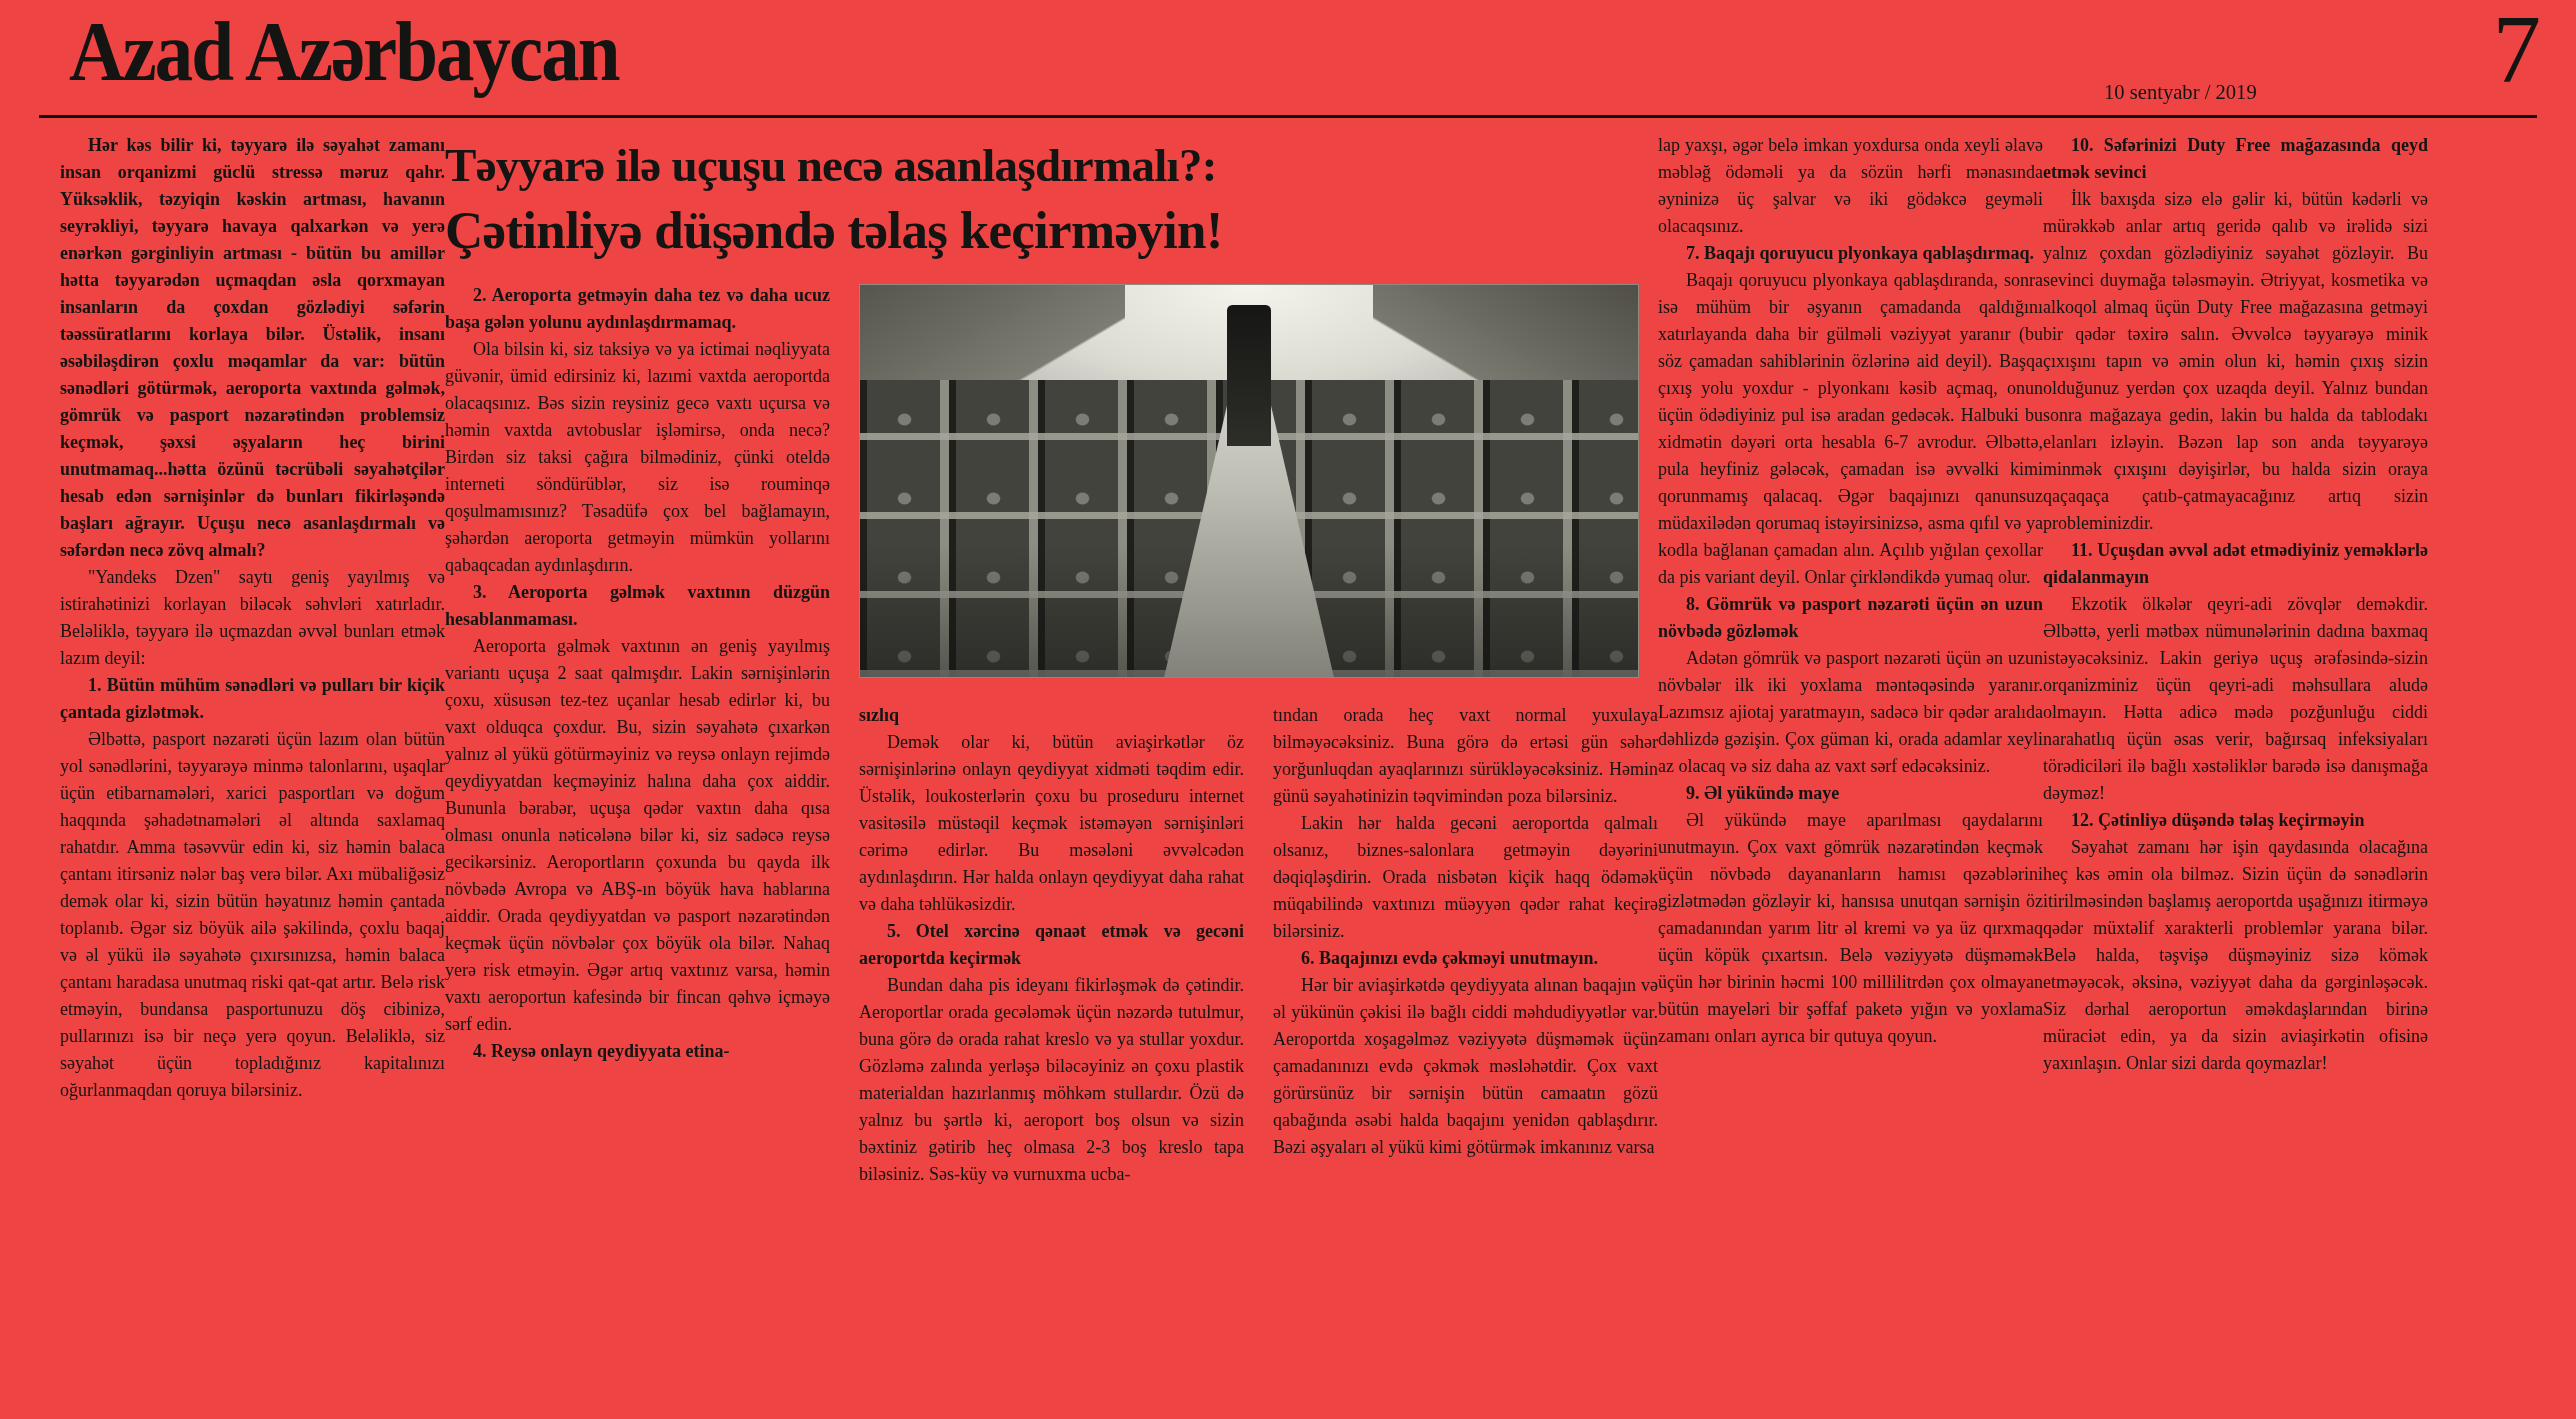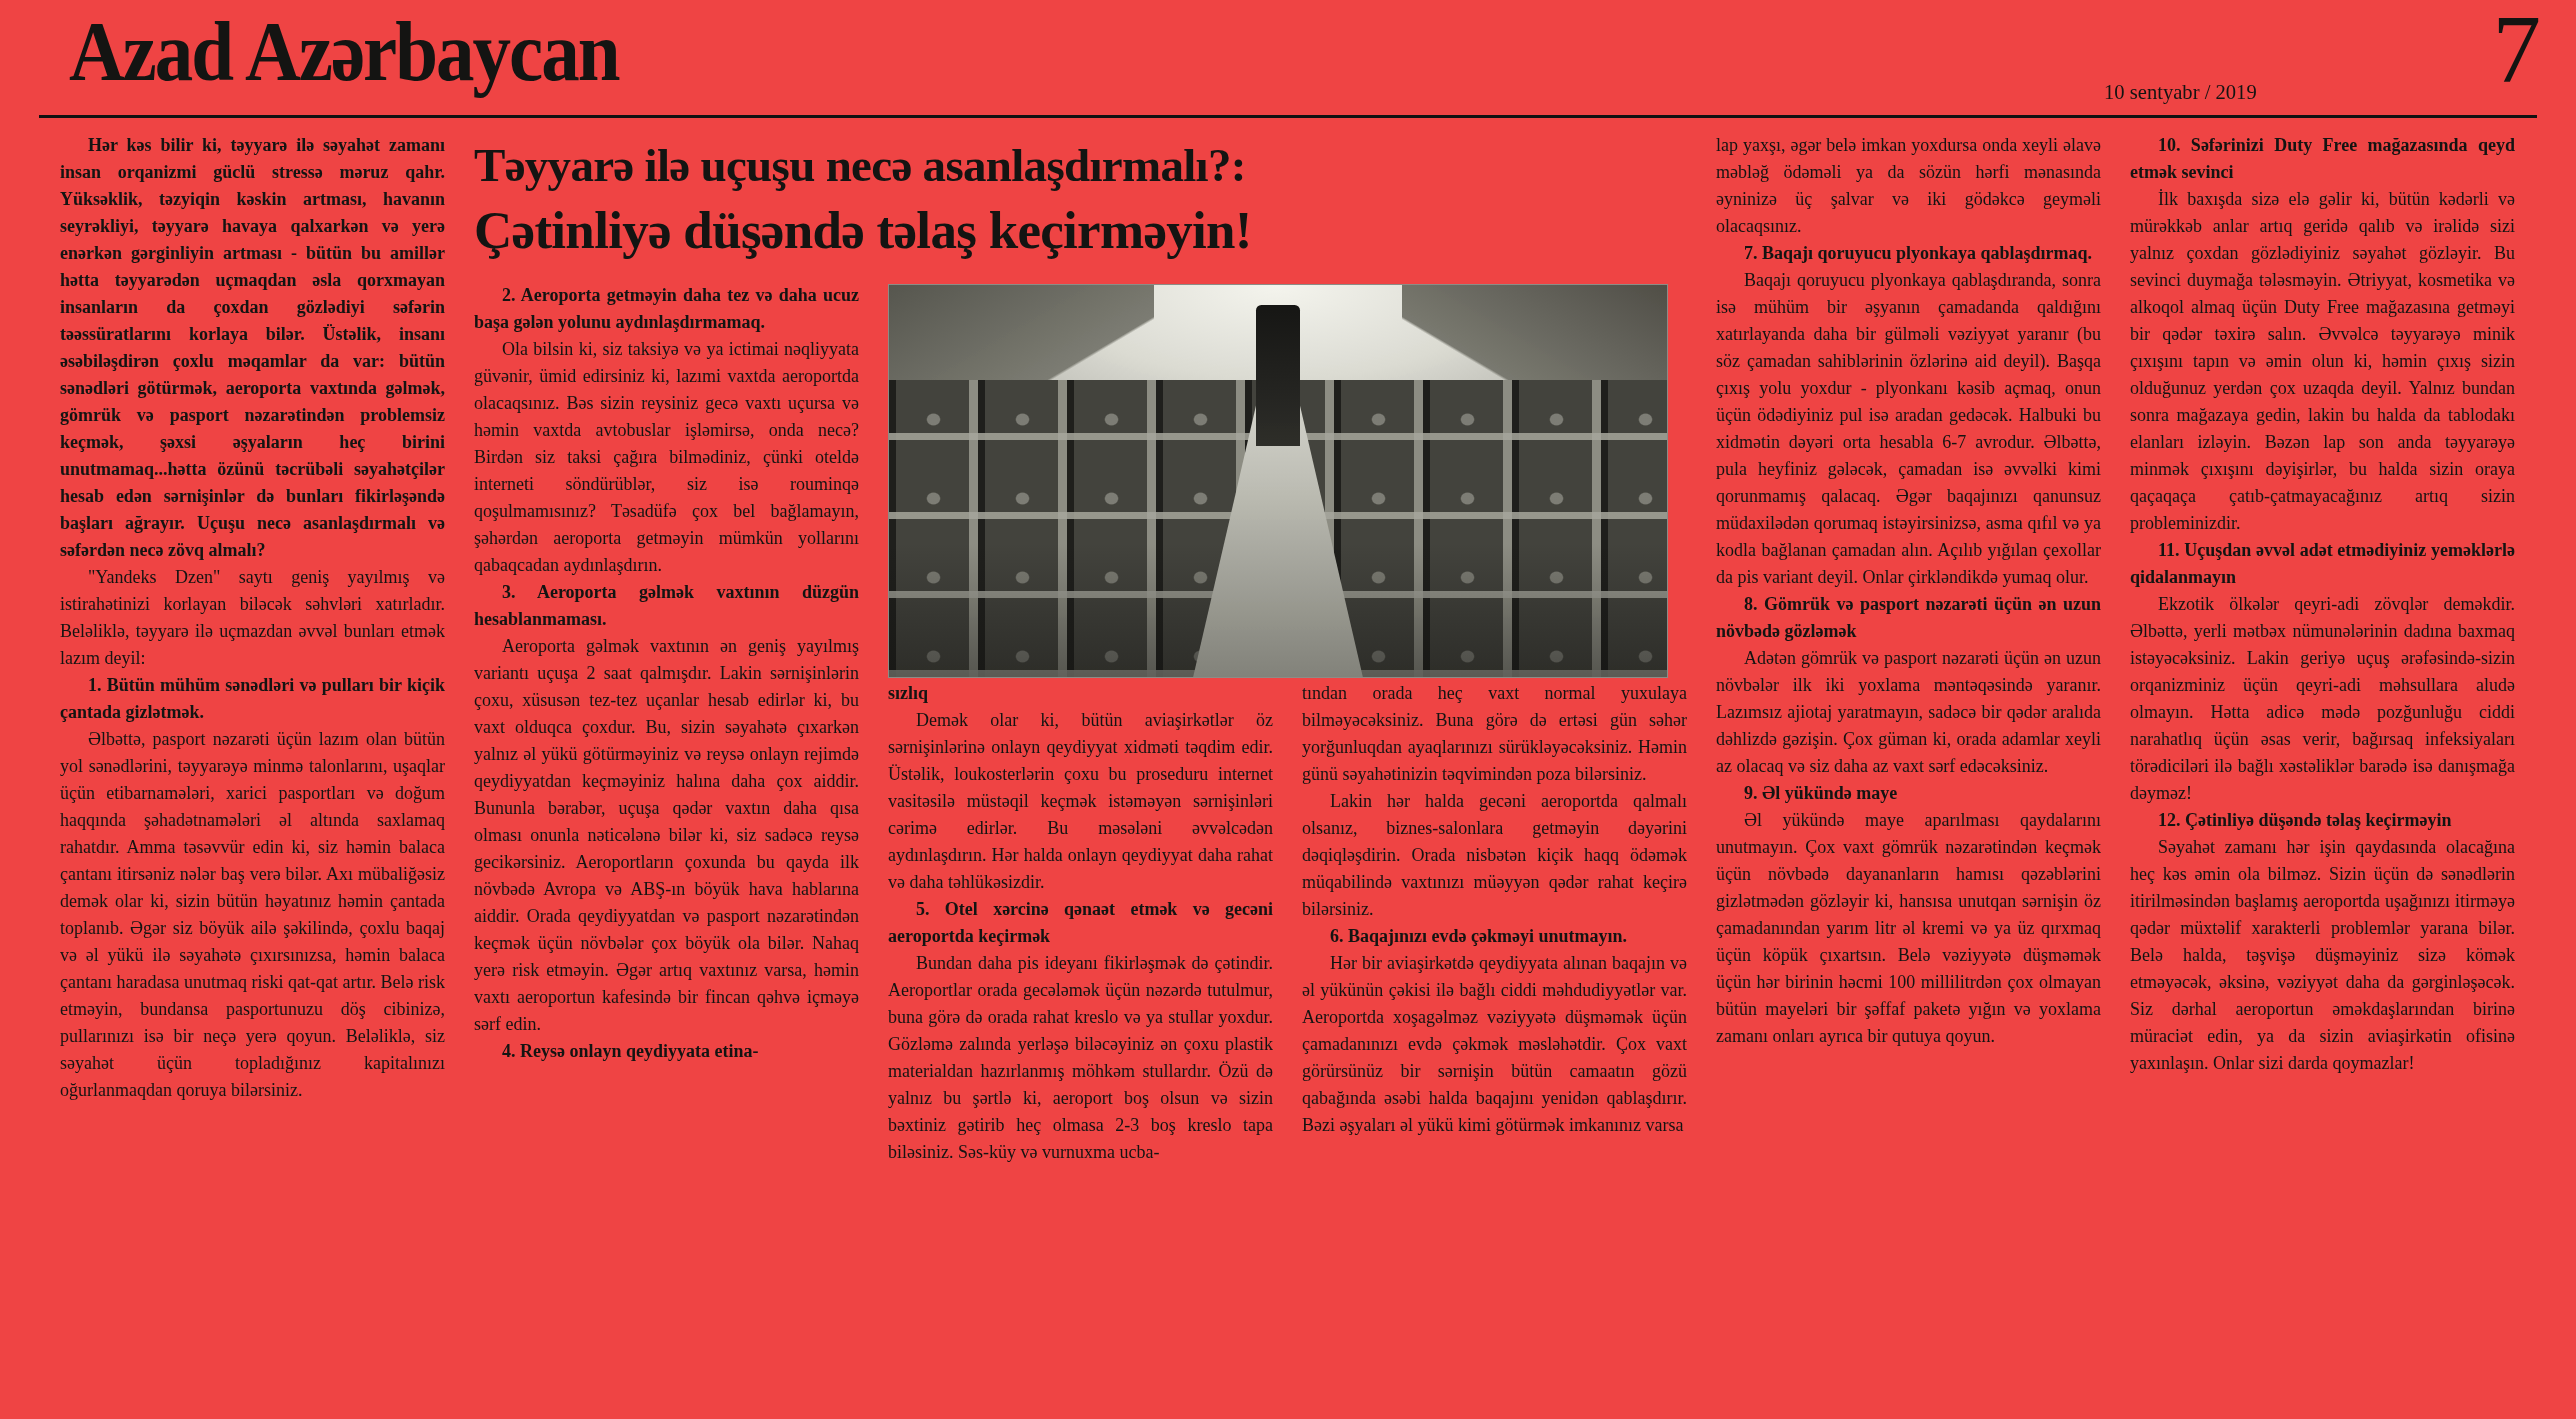--- a/index.html
+++ b/index.html
@@ -24,42 +24,42 @@
     position:absolute;left:2104px;bottom:10.7px;
     font-size:20.6px;font-weight:400;white-space:nowrap;
   }
   .mast-page{
     position:absolute;right:35px;top:1.3px;
     font-size:97px;line-height:1;font-weight:400;
   }
   .rule{height:2.7px;background:#111;margin:0 39px;}
   
   .body{
-    display:flex;gap:29px;
+    display:flex;
     padding:14.7px 60px 0 60px;
     height:1273px;
   }
   .col{flex:0 0 385px;width:385px;overflow:hidden;}
   .col p{
     margin:0;
     font-size:18px;line-height:27px;
     text-align:justify;
     hyphens:auto;
   }
   .para,.head,.lead{text-indent:28px;}
   .cont{text-indent:0;}
   .head,.lead{font-weight:700;}
   
   .mid{flex:0 0 1213px;width:1213px;display:flex;flex-direction:column;}
   .headline{margin:4px 0 17.3px 0;font-weight:700;}
   .hl1{display:block;font-size:47px;line-height:1.26;letter-spacing:-0.7px;}
   .hl2{display:block;font-size:53px;line-height:1.30;letter-spacing:-0.7px;}
   .mid-row{display:flex;gap:29px;flex:1;}
   .right2{flex:0 0 799px;width:799px;display:flex;flex-direction:column;}
-  .mid-row2{display:flex;gap:29px;margin-top:2px;flex:1;}
+  .mid-row2{display:flex;gap:29px;margin-top:24px;flex:1;}
   
   .photo{
     position:relative;margin:2.7px 0 0 0;
     width:778px;height:392px;
     background:#a7a7a0;
     overflow:hidden;
     border:0.7px solid #8c8c86;
     filter:contrast(1.03);
   }
   .ph-ceiling{

